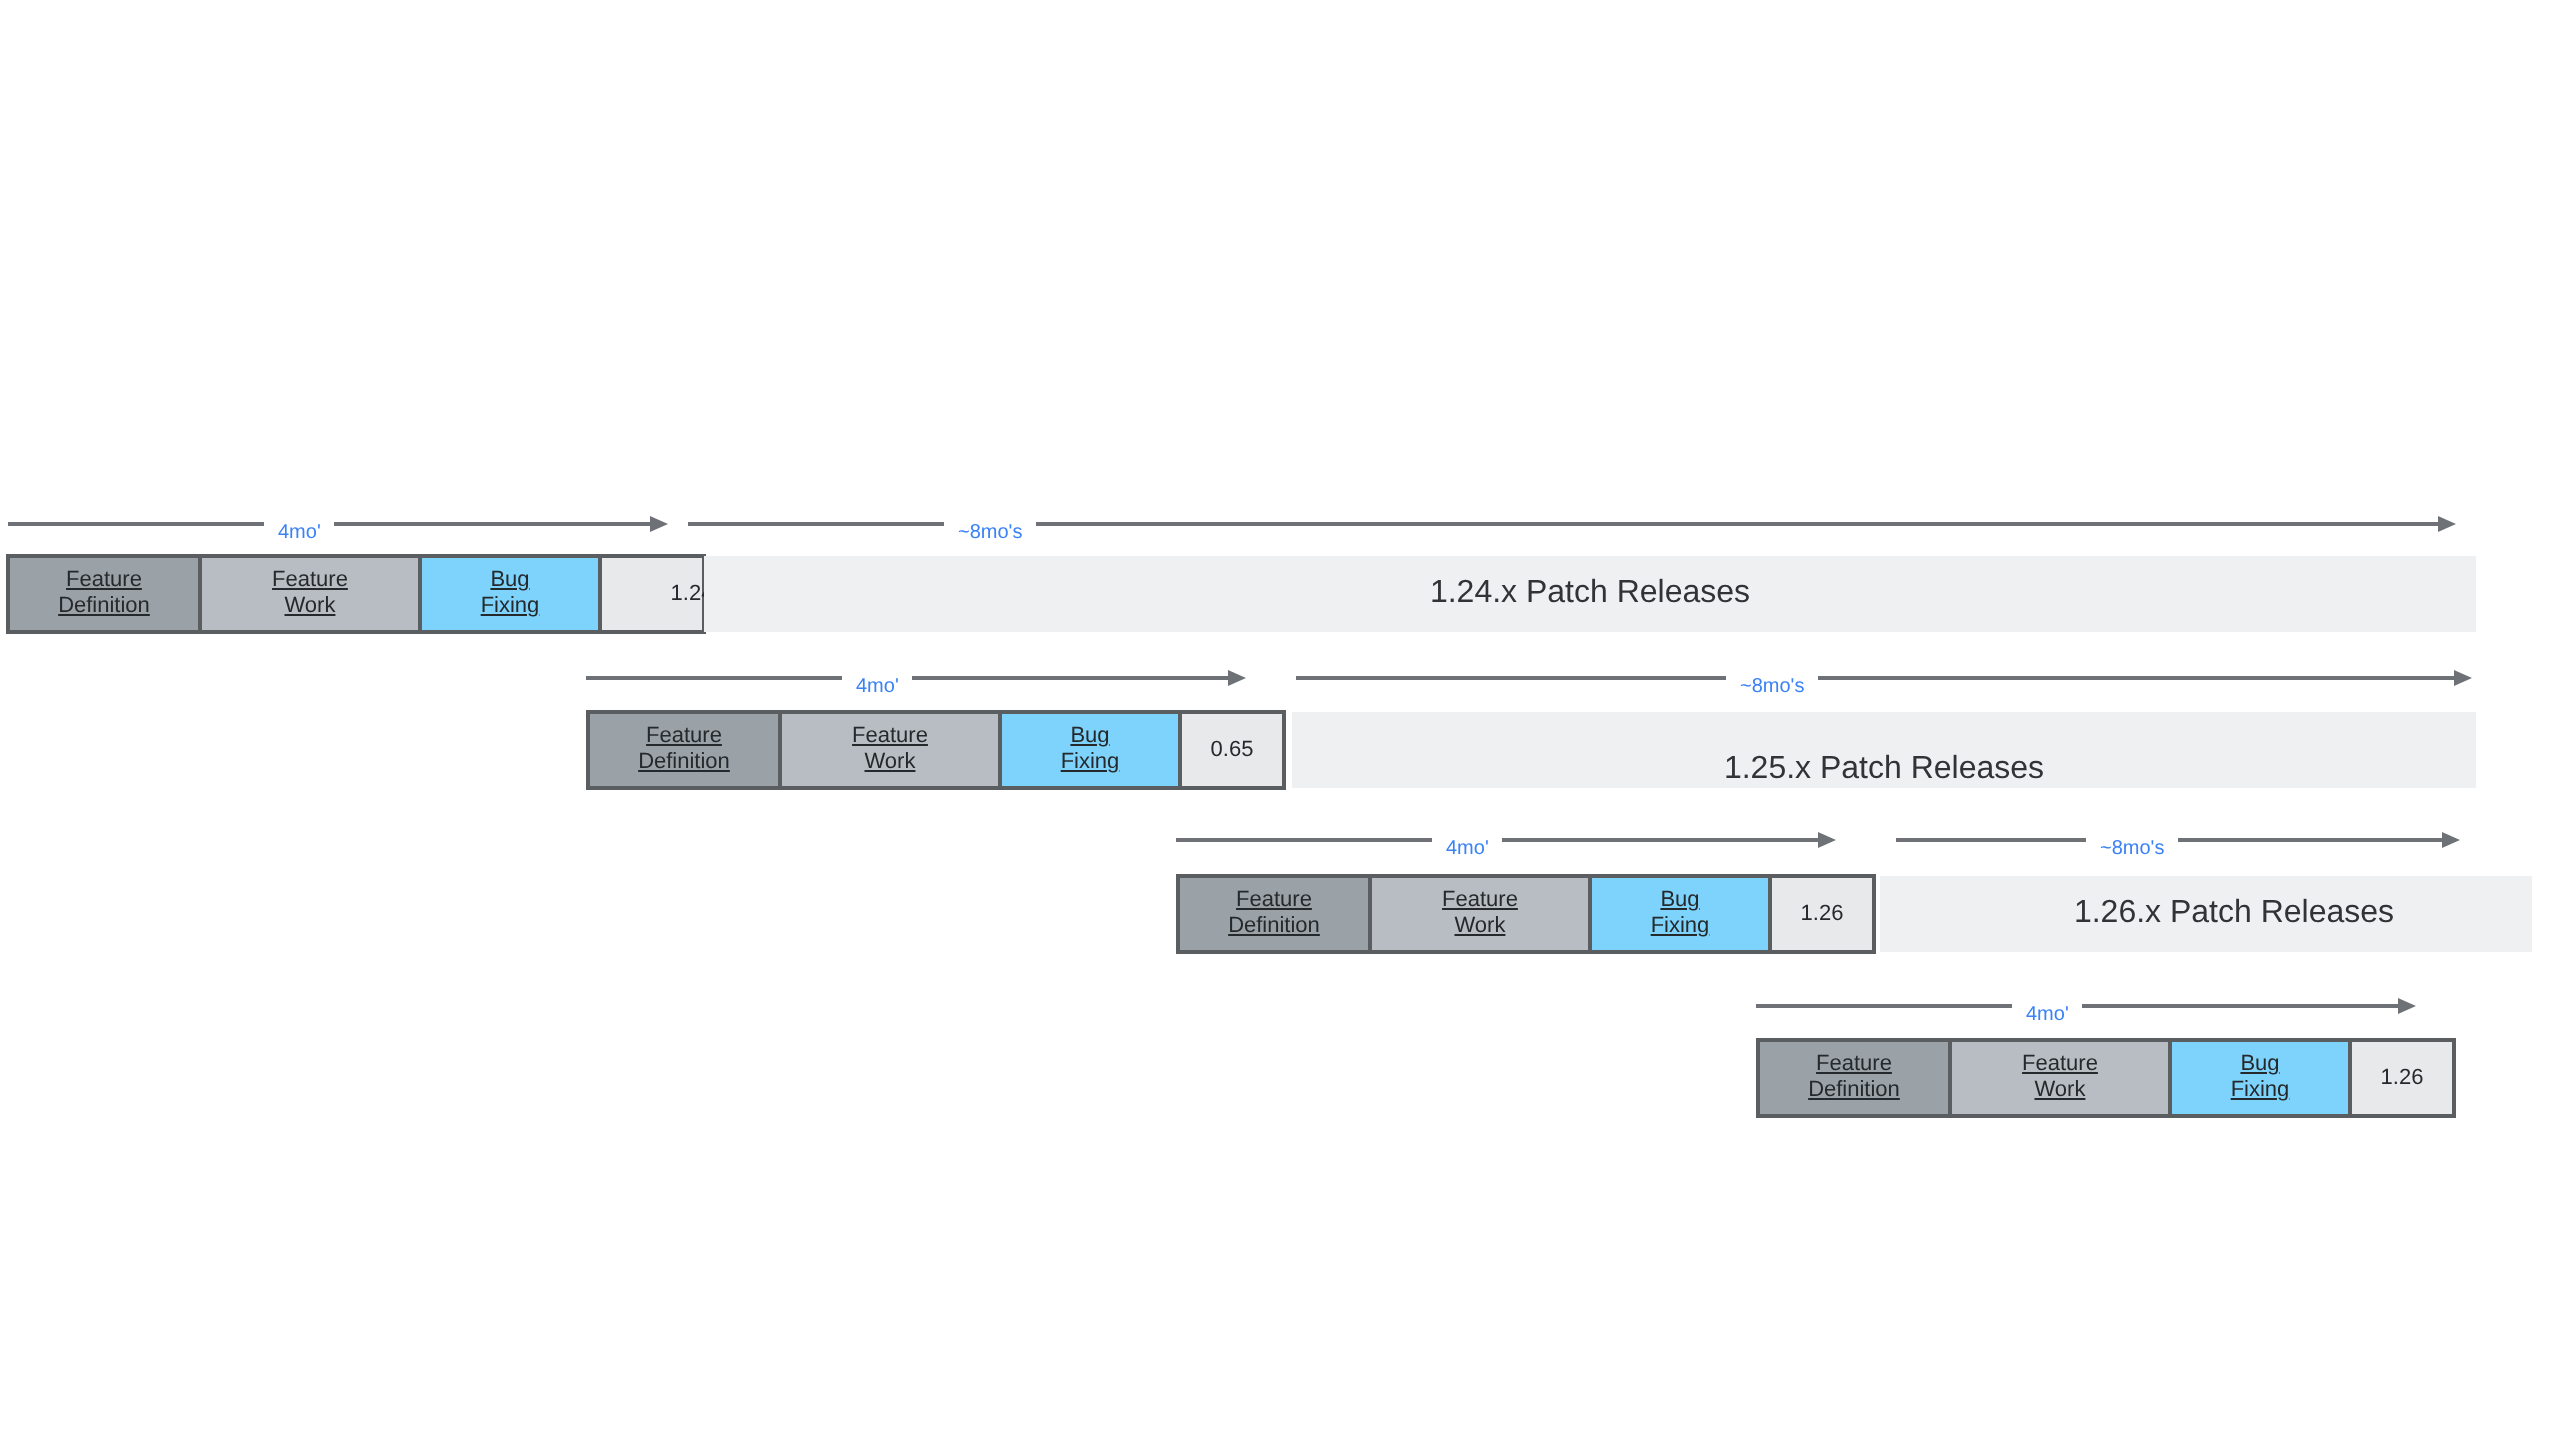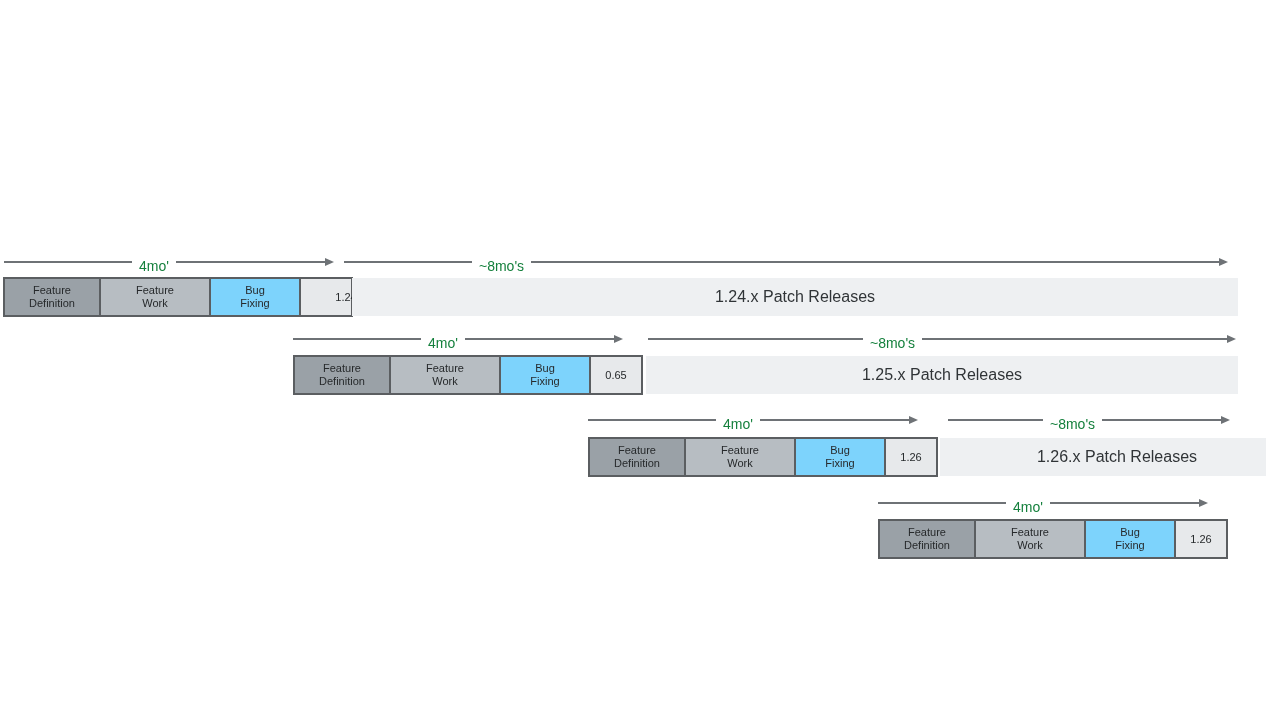--- a/index.html
+++ b/index.html
@@ -18,22 +18,22 @@
     display: flex;
     align-items: center;
   }
   .arrow .seg {
     height: 0;
     border-top: 2px solid #6e7276;
   }
   .arrow .seg.grow { flex: 1; }
   .arrow .alabel {
     padding: 0 7px;
-    font-size: 14px;
-    color: #15803d;
+    font-size: 10px;
+    color: #3b82f6;
     white-space: nowrap;
     transform: translateY(4px);
   }
   .arrow .head {
     width: 0; height: 0;
     border-top: 4px solid transparent;
     border-bottom: 4px solid transparent;
     border-left: 9px solid #6e7276;
     margin-left: -1px;
   }
@@ -52,21 +52,21 @@
     text-align: center;
     font-size: 11px;
     line-height: 13px;
     color: #26292b;
   }
   .pbox + .pbox { border-left: none; }
   .pbox.fd  { background: #9aa1a7; }
   .pbox.fw  { background: #b7bdc2; }
   .pbox.bf  { background: #7dd3fc; }
   .pbox.ver { background: #e7e9eb; }
-  .plabel { white-space: pre-line; }
+  .plabel { white-space: pre-line; text-decoration: underline; }
   
   .patchbar {
     position: absolute;
     height: 38px;
     background: #eef0f2;
     display: flex;
     align-items: center;
     justify-content: center;
   }
   .patchbar .ptext {
@@ -138,21 +138,21 @@
       <div class="pbox ver" style="width:52px;">
         <span>0.65</span>
       </div>
     </div>
     <div class="arrow" style="left:648px; top:331px; width:588px;">
       <span class="seg" style="width:215px;"></span>
       <span class="alabel">~8mo's</span>
       <span class="seg grow"></span>
       <span class="head"></span>
     </div>
-    <div class="patchbar" style="left:646px; top:356px; width:592px;">
+    <div class="patchbar" style="left:646px; top:356px; width:592px;align-items:flex-end;">
       <span class="ptext">1.25.x Patch Releases</span>
     </div>
   </div>
 
   <div>
     <div class="arrow" style="left:588px; top:412px; width:330px;">
       <span class="seg" style="width:128px;"></span>
       <span class="alabel">4mo'</span>
       <span class="seg grow"></span>
       <span class="head"></span>

